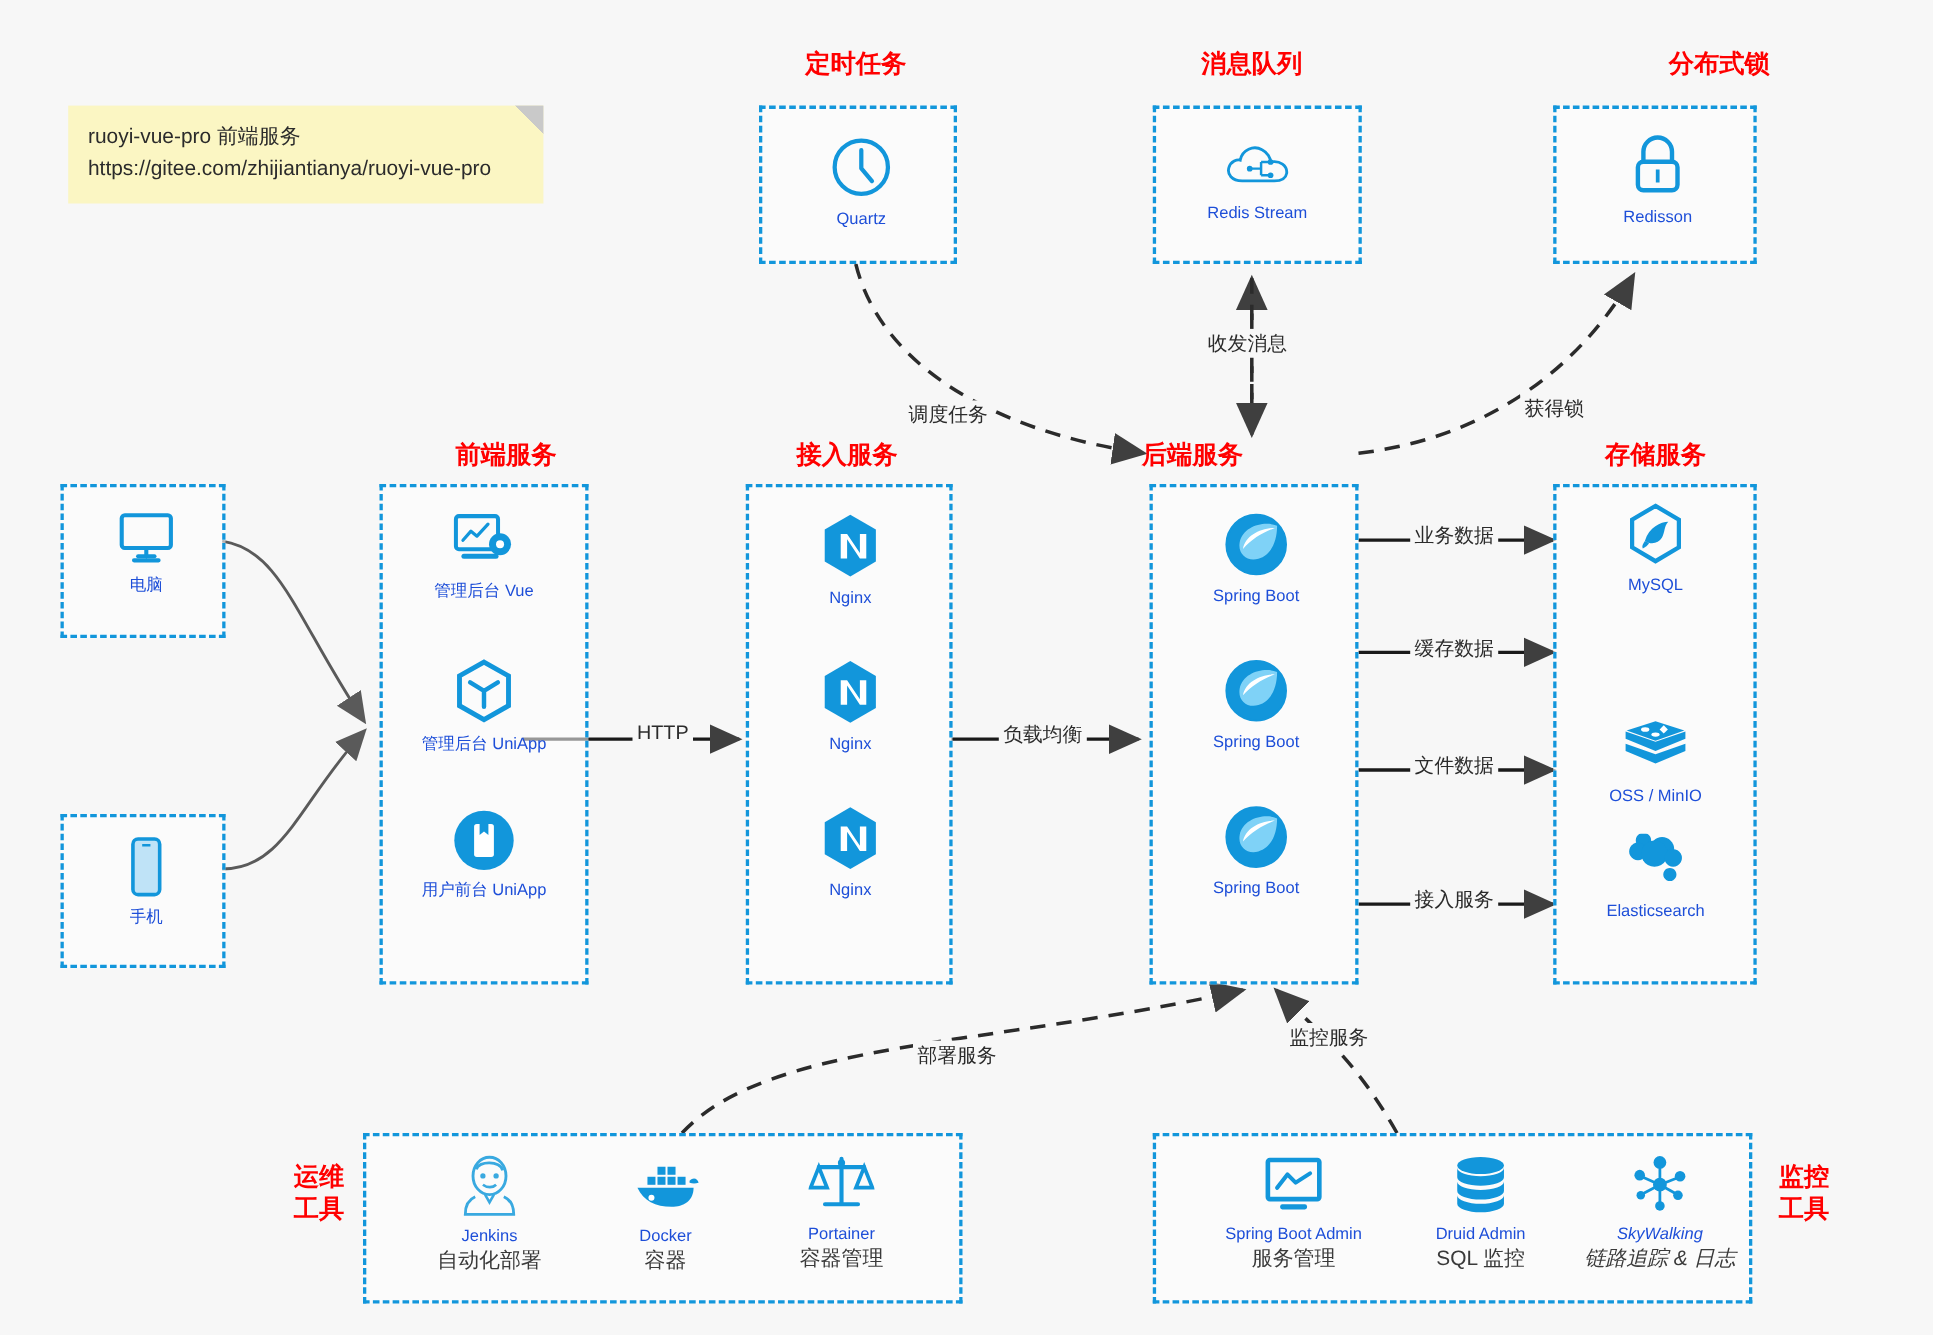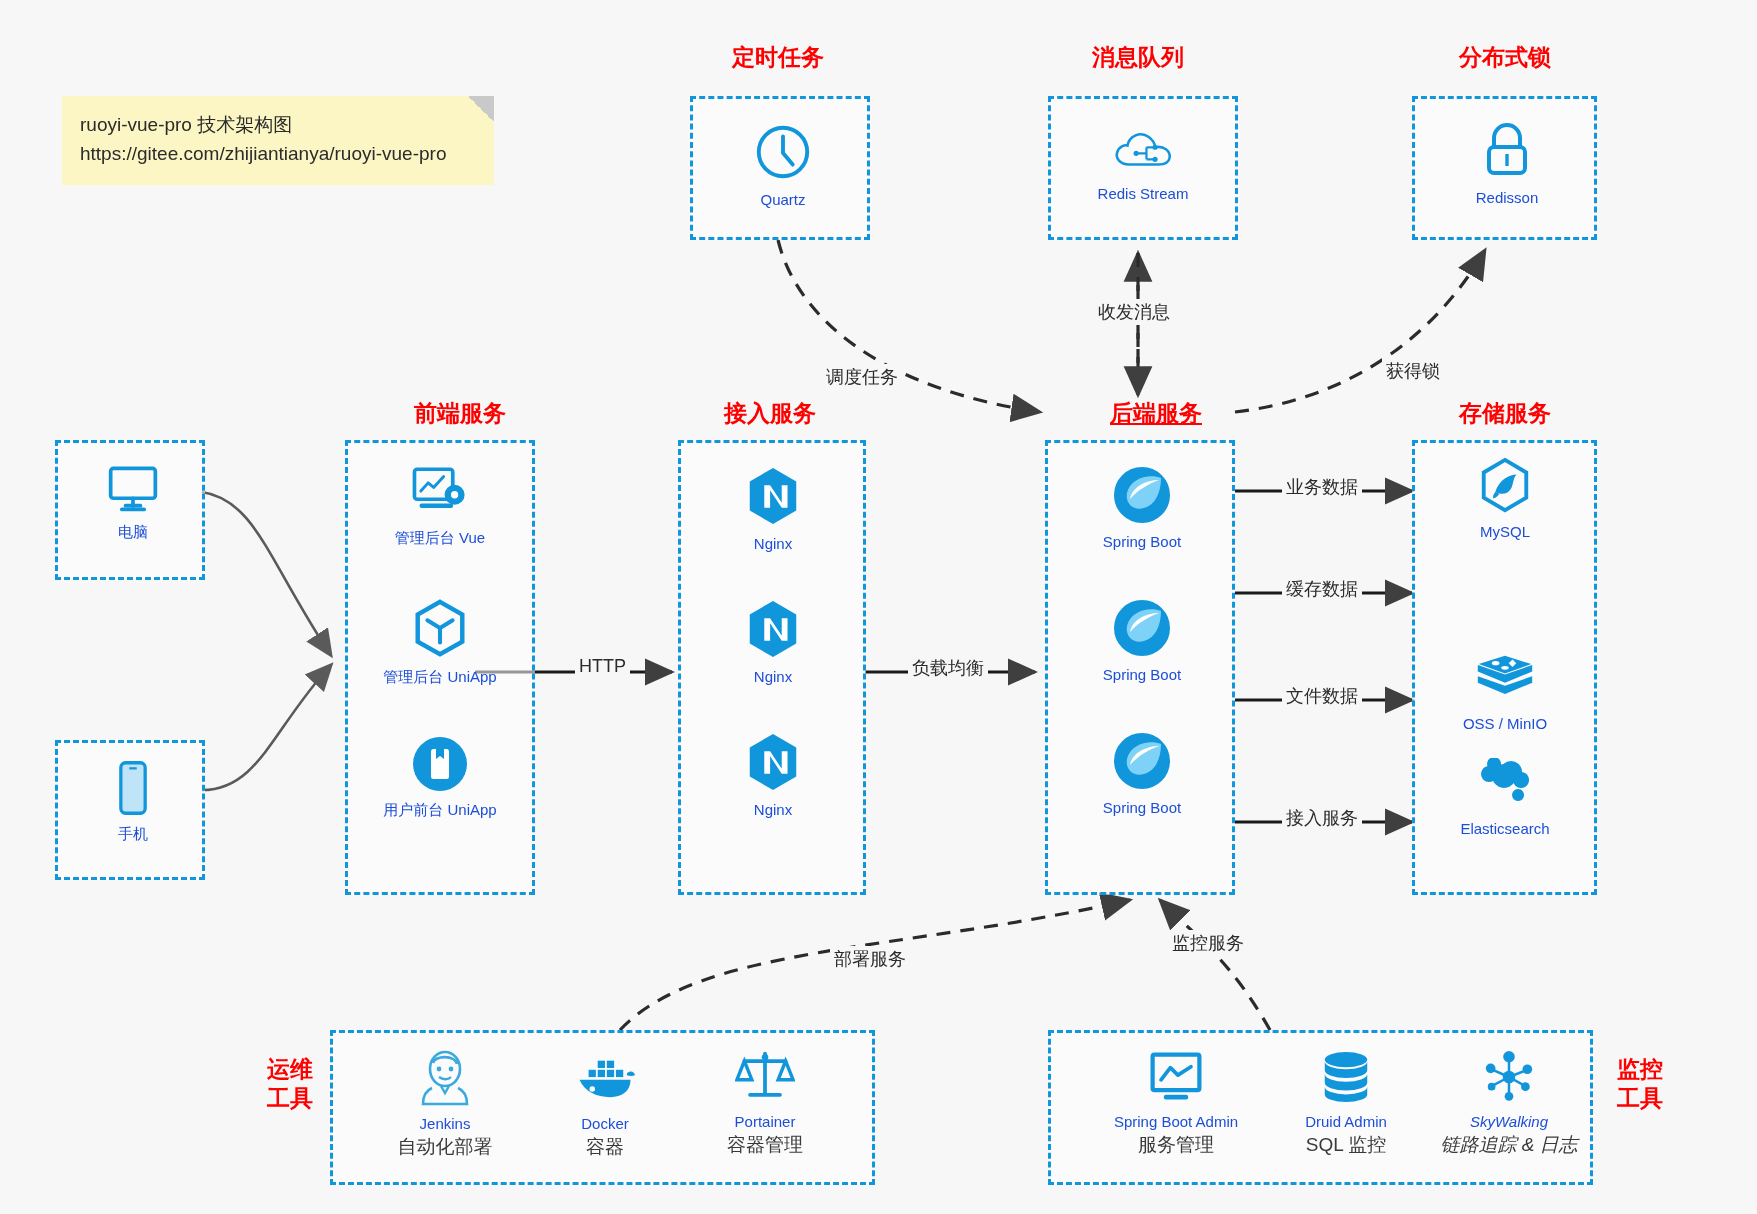--- a/index.html
+++ b/index.html
@@ -89,21 +89,21 @@
 
     <path d="M1235,412 C1340,400 1430,345 1485,250" fill="none" stroke="#2b2b2b" stroke-width="3.2" stroke-dasharray="14,10" marker-end="url(#ah)"></path>
 
     <path d="M620,1030 C700,945 900,952 1130,900" fill="none" stroke="#2b2b2b" stroke-width="3.2" stroke-dasharray="14,10" marker-end="url(#ah)"></path>
 
     <path d="M1270,1030 C1230,960 1200,940 1160,900" fill="none" stroke="#2b2b2b" stroke-width="3.2" stroke-dasharray="14,10" marker-end="url(#ah)"></path>
   </svg>
 
   <div class="note" style="left:62px;top:96px;width:396px;">
     <span class="fold"></span>
-    <div>ruoyi-vue-pro 技术架构图</div>
+    <div>ruoyi-vue-pro 前端服务</div>
     <div>https://gitee.com/zhijiantianya/ruoyi-vue-pro</div>
   </div>
 
   <div class="grp-title" style="left:698px;top:42px;width:160px;">定时任务</div>
   <div class="box" style="left:690px;top:96px;width:180px;height:144px;">
     <div class="node" style="left:10px;top:22px;">
       <svg class="ic" width="62" height="62" viewBox="0 0 64 64">
         <circle cx="32" cy="32" r="25" fill="none" stroke="#1296db" stroke-width="4"></circle>
         <path d="M32 16 L32 33 L42 45" fill="none" stroke="#1296db" stroke-width="4" stroke-linecap="round" stroke-linejoin="round"></path>
       </svg>
@@ -118,21 +118,21 @@
         <path d="M20 46 C9 46 4 39 6 32 C8 25 15 23 18 24 C20 13 32 8 41 13 C47 16 50 22 50 26 C60 24 68 30 67 38 C66 44 60 46 54 46 Z" fill="none" stroke="#1296db" stroke-width="3"></path>
         <path d="M30 33 L40 33 M40 26 L40 40 M40 26 L48 26 M40 40 L48 40" stroke="#1296db" stroke-width="2.6" fill="none"></path>
         <circle cx="28" cy="33" r="3" fill="#1296db"></circle>
         <circle cx="50" cy="26" r="3" fill="#1296db"></circle>
         <circle cx="50" cy="40" r="3" fill="#1296db"></circle>
       </svg>
       <div class="cap">Redis Stream</div>
     </div>
   </div>
 
-  <div class="grp-title" style="left:1391px;top:42px;width:160px;text-align:right;">分布式锁</div>
+  <div class="grp-title" style="left:1483px;top:42px;width:160px;">分布式锁</div>
   <div class="box" style="left:1412px;top:96px;width:185px;height:144px;">
     <div class="node" style="left:12px;top:22px;">
       <svg class="ic" width="56" height="60" viewBox="0 0 56 60">
         <path d="M15 26 L15 17 A13 13 0 0 1 41 17 L41 26" fill="none" stroke="#1296db" stroke-width="4"></path>
         <rect x="10" y="26" width="36" height="26" rx="5" fill="none" stroke="#1296db" stroke-width="4"></rect>
         <line x1="28" y1="33" x2="28" y2="45" stroke="#1296db" stroke-width="3.4"></line>
       </svg>
       <div class="cap">Redisson</div>
     </div>
   </div>
@@ -207,21 +207,21 @@
     </div>
     <div class="node" style="left:12px;top:288px;">
       <svg class="ic" width="58" height="62" viewBox="0 0 58 64">
         <path d="M29 3 L53 17 L53 47 L29 61 L5 47 L5 17 Z" fill="#1296db"></path>
         <path d="M20 44 L20 21 L26 21 L38 39 L38 21 L44 21 L44 44 L38 44 L26 26 L26 44 Z" fill="#fff"></path>
       </svg>
       <div class="cap">Nginx</div>
     </div>
   </div>
 
-  <div class="grp-title" style="left:1076px;top:398px;width:160px;text-decoration:underline;">后端服务</div>
+  <div class="grp-title" style="left:1004px;top:398px;width:160px;">后端服务</div>
   <div class="box" style="left:1045px;top:440px;width:190px;height:455px;">
     <div class="node" style="left:14px;top:22px;">
       <svg class="ic" width="60" height="60" viewBox="0 0 60 60">
         <circle cx="30" cy="30" r="27" fill="#1296db"></circle>
         <path d="M49 13 C38 8 18 13 15 28 C13 39 22 46 32 43 C43 40 49 28 49 13 Z" fill="#7fd2f7"></path>
         <path d="M47 15 C34 15 20 22 18 34 C26 25 36 19 47 15 Z" fill="#fff"></path>
         <circle cx="30" cy="30" r="27" fill="none" stroke="#1296db" stroke-width="2"></circle>
       </svg>
       <div class="cap">Spring Boot</div>
     </div>

